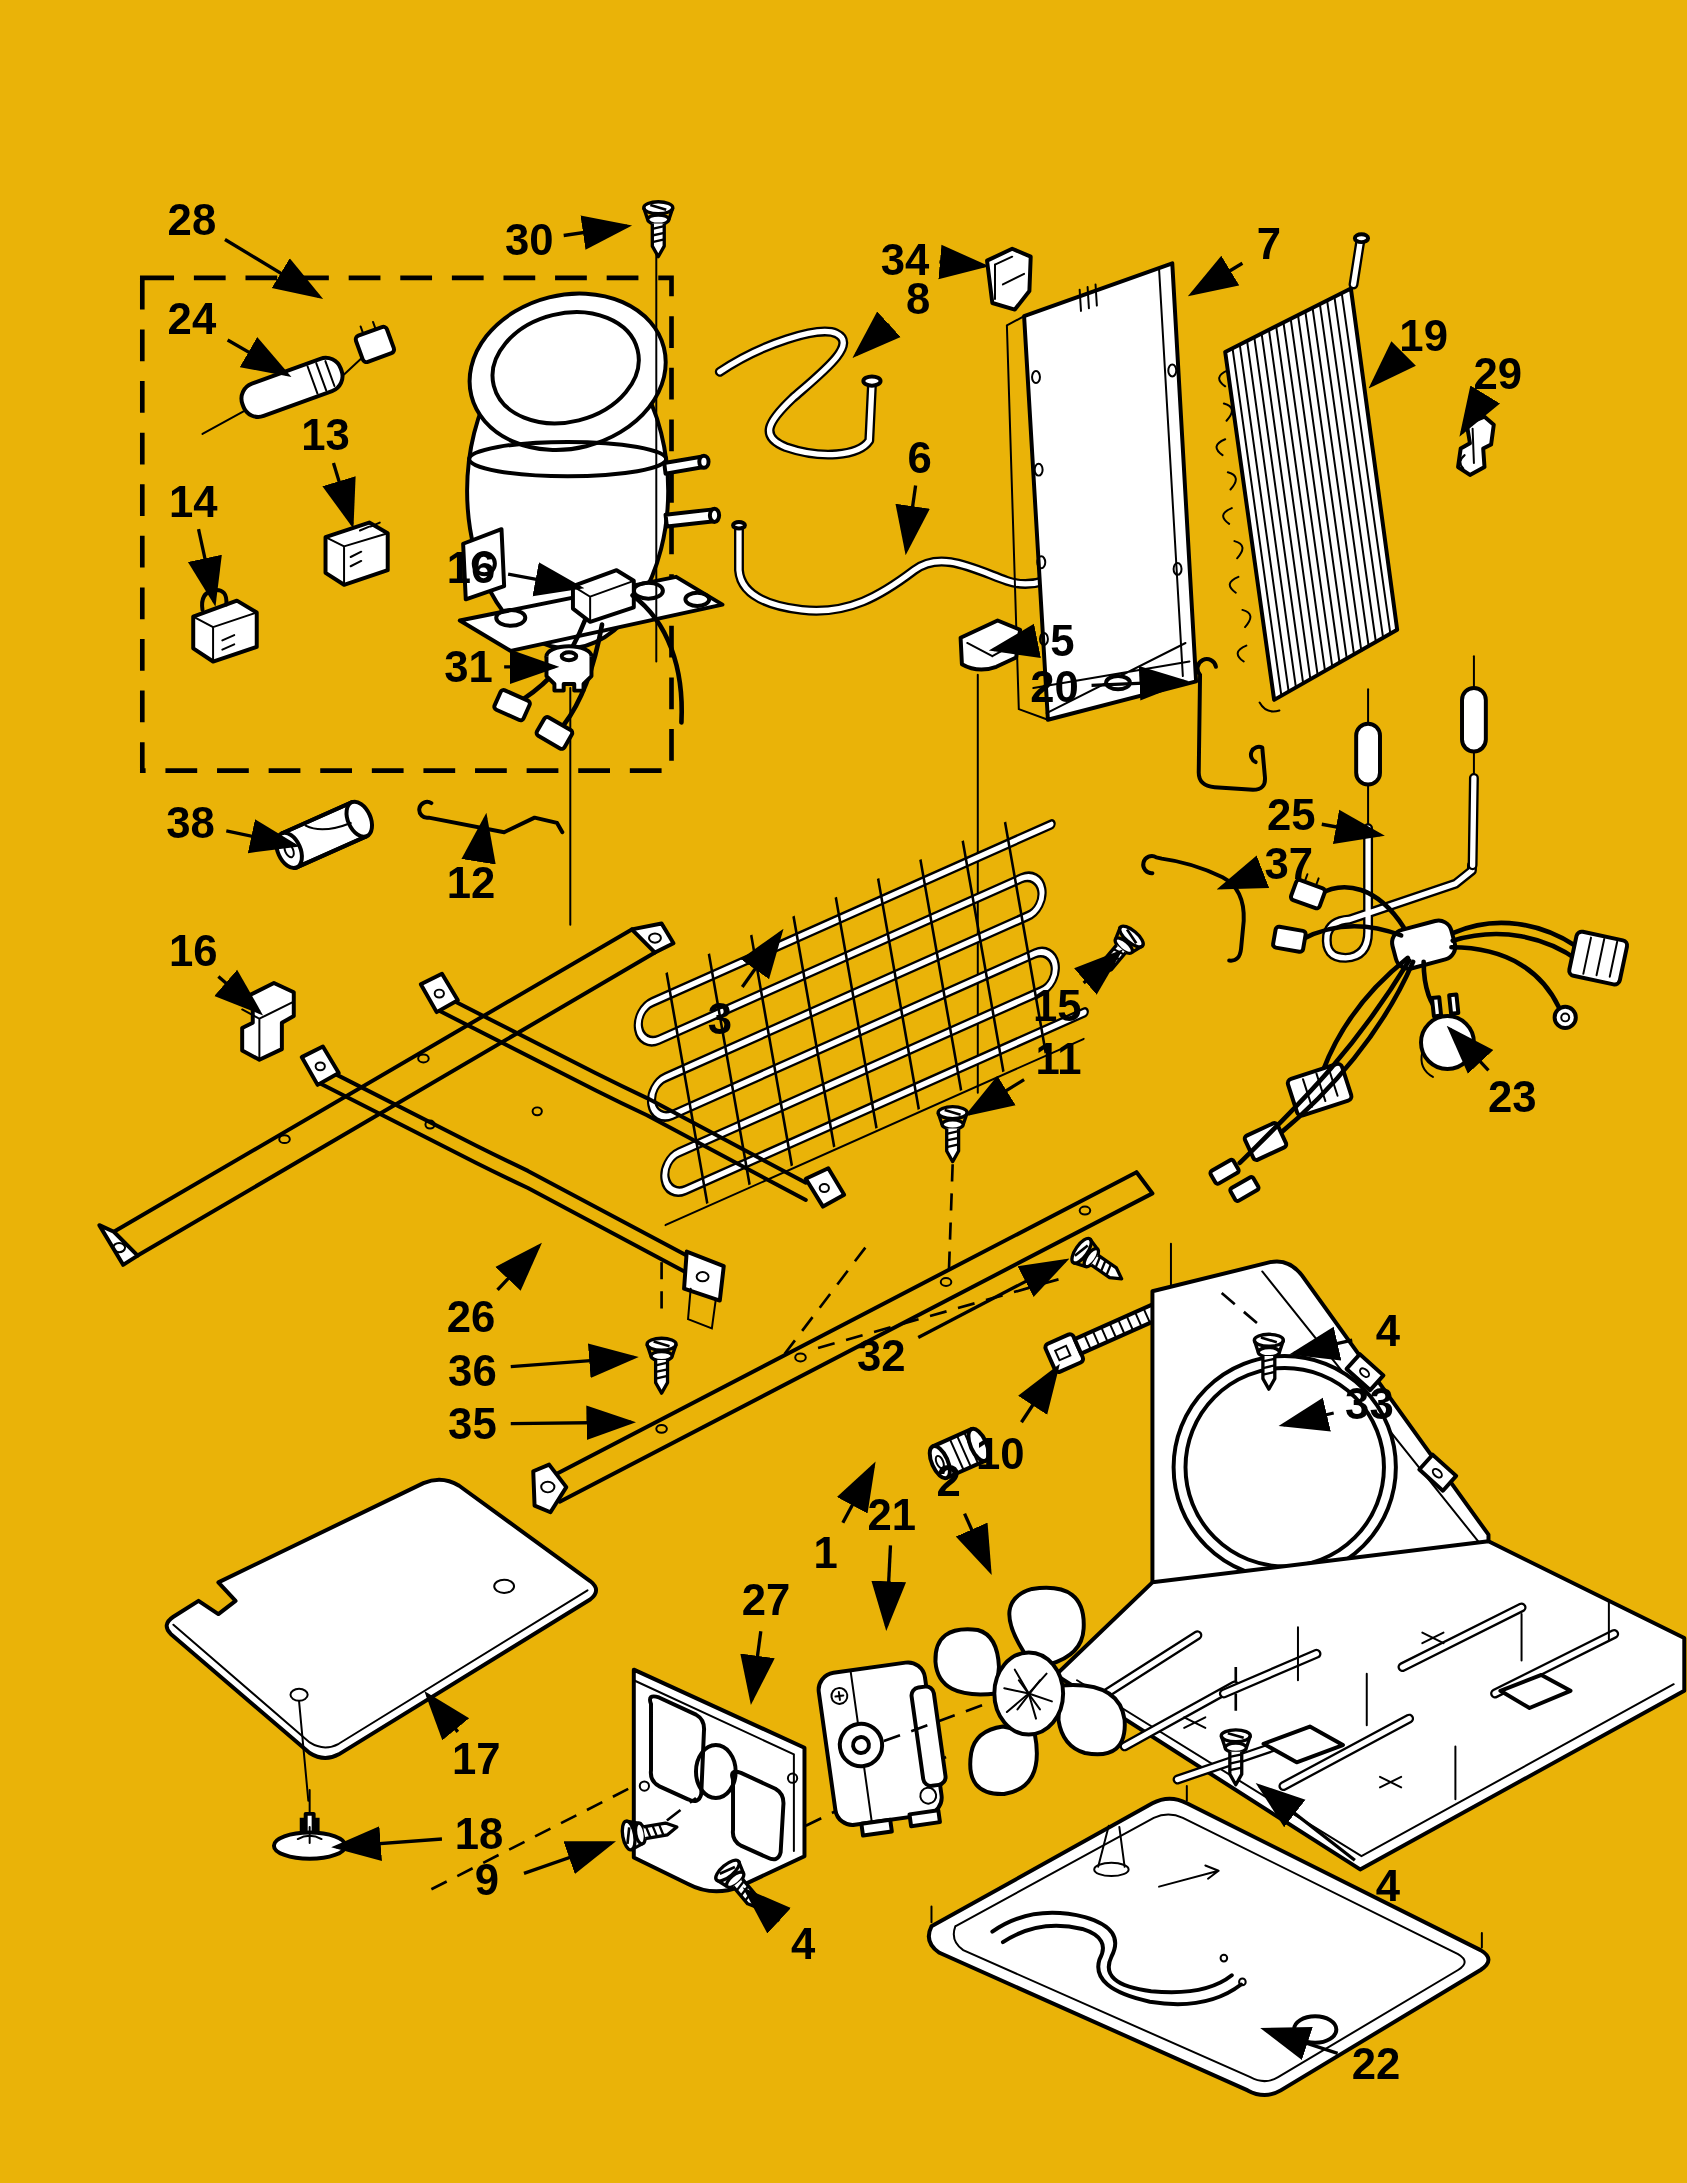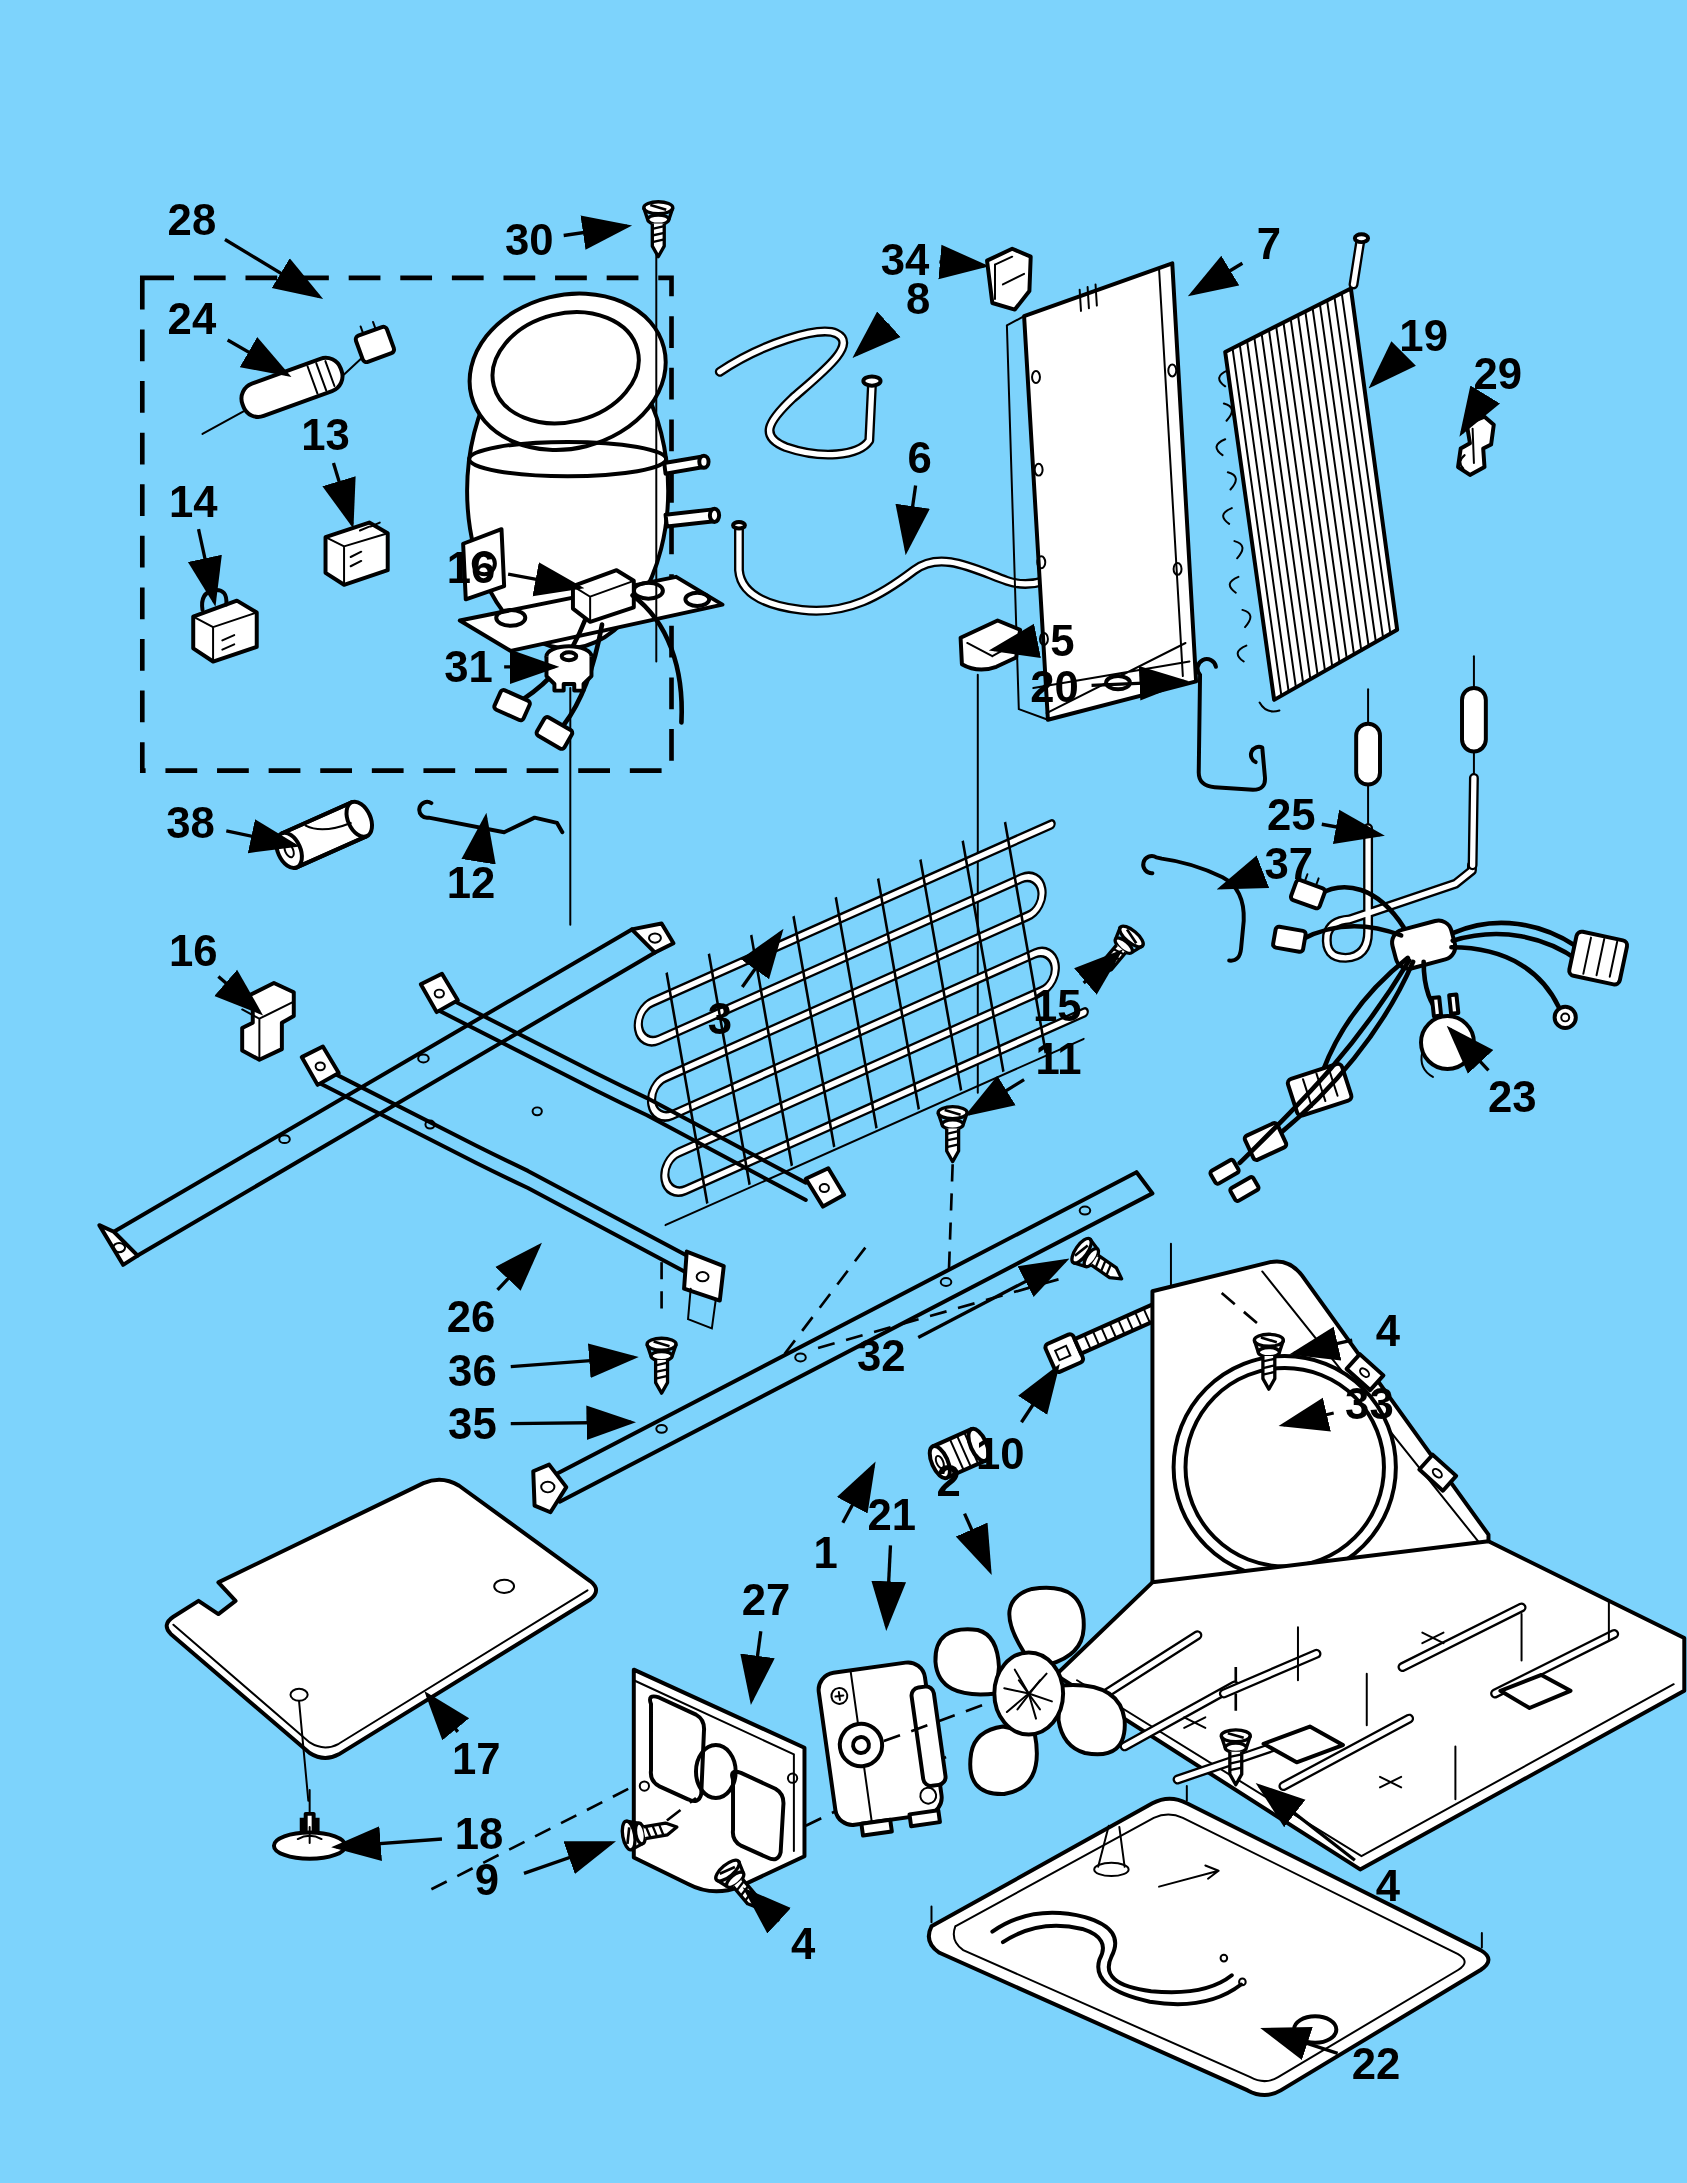--- a/index.html
+++ b/index.html
@@ -1,18 +1,18 @@
 <!DOCTYPE html>
 <html style="font-size:10.6px"><head>
 <meta charset="utf-8">
 <title>Diagram</title>
 <style>
   html,body{margin:0;padding:0;background:#ffffff;}
   body{width:1687px;height:2183px;font-family:"Liberation Sans",sans-serif;}
-  #stage{position:relative;width:1687px;height:2183px;background:#7dd3fc;overflow:hidden;text-align:center;}
+  #stage{position:relative;width:1687px;height:2183px;background:#eab308;overflow:hidden;text-align:center;}
   svg{display:block}
   .p{fill:none;stroke:#000;stroke-width:6;stroke-linejoin:round;stroke-linecap:round}
   .pw{fill:#fff;stroke:#000;stroke-width:6;stroke-linejoin:round}
   .thin{fill:none;stroke:#000;stroke-width:3;stroke-linecap:round}
   .tubeO{fill:none;stroke:#000;stroke-width:15;stroke-linecap:round;stroke-linejoin:round}
   .tubeI{fill:none;stroke:#fff;stroke-width:8;stroke-linecap:round;stroke-linejoin:round}
   .wire{fill:none;stroke:#000;stroke-width:7;stroke-linecap:round}
   .dash{fill:none;stroke:#000;stroke-width:4;stroke-dasharray:26 18}
   .boxdash{fill:none;stroke:#000;stroke-width:7;stroke-dasharray:48 30}
   .callout-label{font:700 66px "Liberation Sans",sans-serif;fill:#000;text-anchor:middle}

